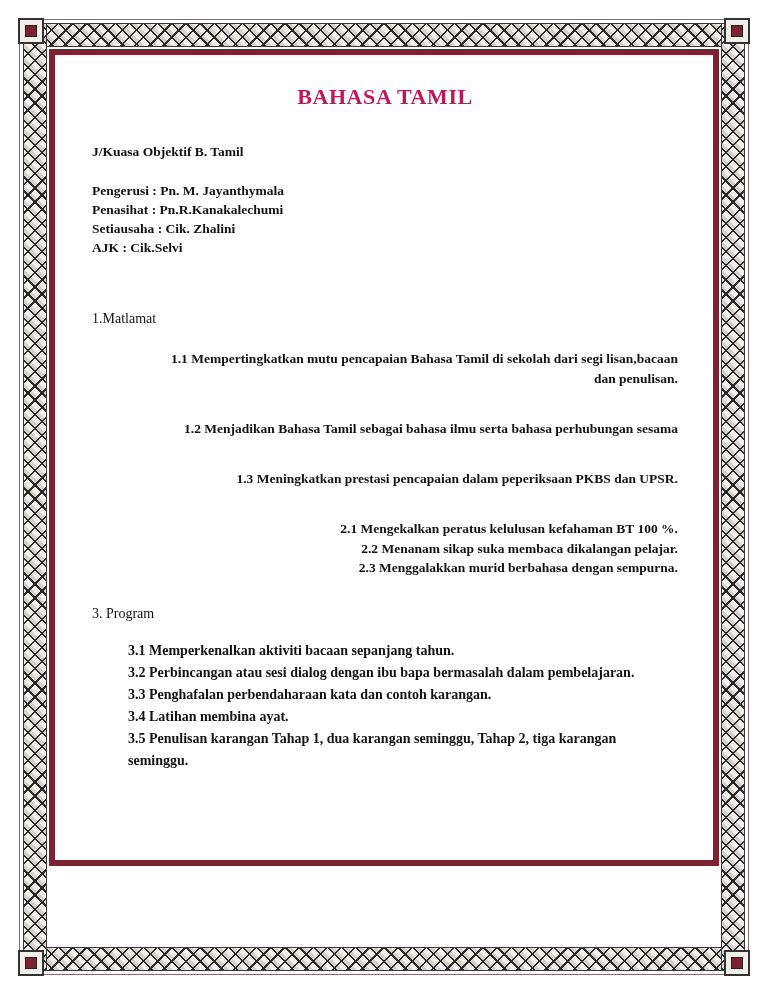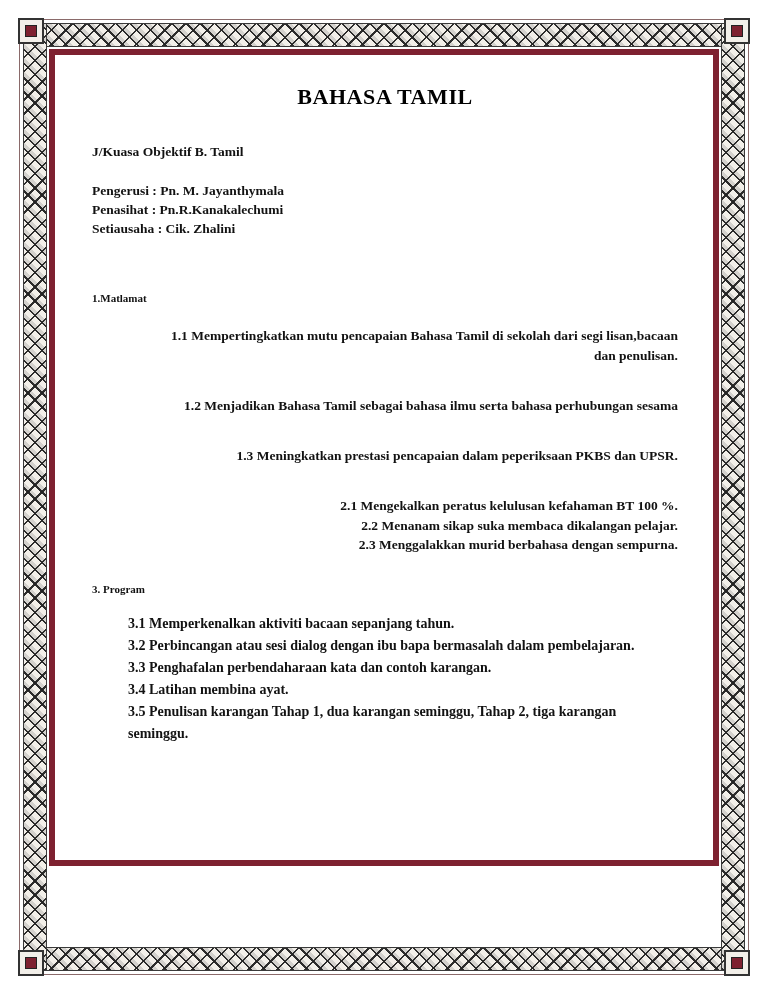--- a/index.html
+++ b/index.html
@@ -68,34 +68,34 @@
     top: 76px;
     color: #121212;
     font-weight: 700;
     font-size: 13.5px;
   }
   .title {
     margin: 8px 0 0 0;
     text-align: center;
     font-size: 22px;
     letter-spacing: 0.6px;
-    color: #000000;
+    color: #be185d;
     font-weight: 700;
   }
   .committee-heading {
     margin: 32px 0 0 0;
     line-height: 19px;
   }
   .committee { margin-top: 20px; }
   .committee p { margin: 0; line-height: 19px; }
 
   .section-heading {
     margin: 0;
-    font-size: 11px;
-    font-weight: 700;
+    font-size: 14px;
+    font-weight: 400;
   }
   .h-matlamat { margin-top: 54px; }
   .h-objektif { margin-top: 52px; }
   .h-program  { margin-top: 28px; }
 
   .para { margin-top: 22px; margin-bottom: 30px; text-align: right; }
   .para div { line-height: 20px; }
   .para:last-of-type { margin-bottom: 0; }
 
   .obj-block { margin-top: 18px; }
@@ -131,20 +131,21 @@
   <div class="content">
 
     <h1 class="title">BAHASA TAMIL</h1>
 
     <p class="committee-heading">J/Kuasa Objektif B. Tamil</p>
 
     <div class="committee">
       <p>Pengerusi : Pn. M. Jayanthymala</p>
       <p>Penasihat : Pn.R.Kanakalechumi</p>
       <p>Setiausaha : Cik. Zhalini</p>
+      <p>AJK : Cik.Selvi</p>
     </div>
 
     <h2 class="section-heading h-matlamat">1.Matlamat</h2>
 
     <div class="para">
       <div>1.1 Mempertingkatkan mutu pencapaian Bahasa Tamil di sekolah dari segi lisan,bacaan</div>
       <div>dan penulisan.</div>
     </div>
 
     <div class="para">

